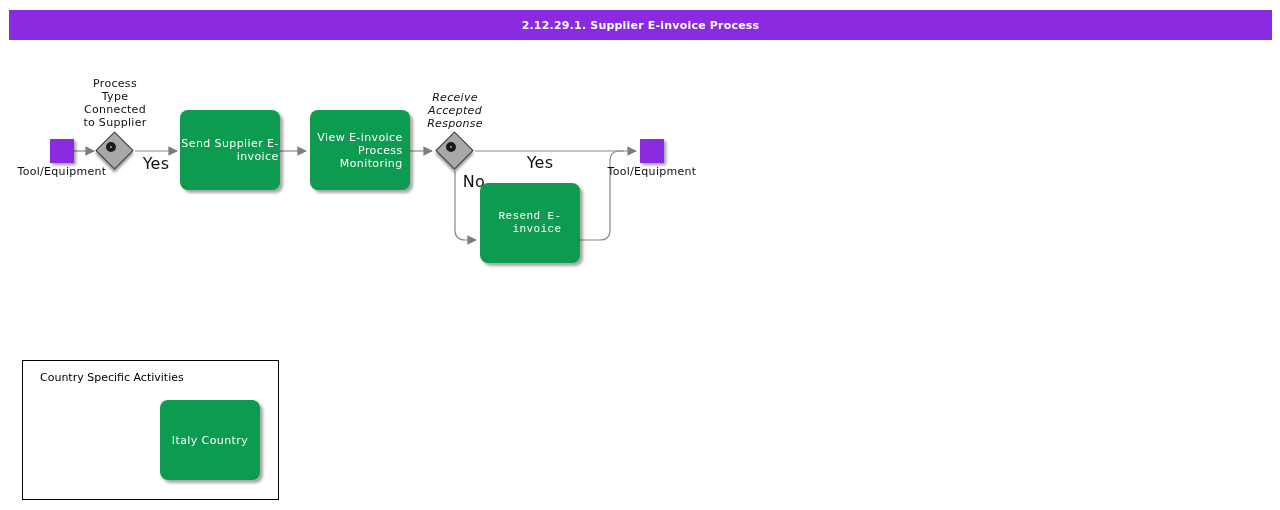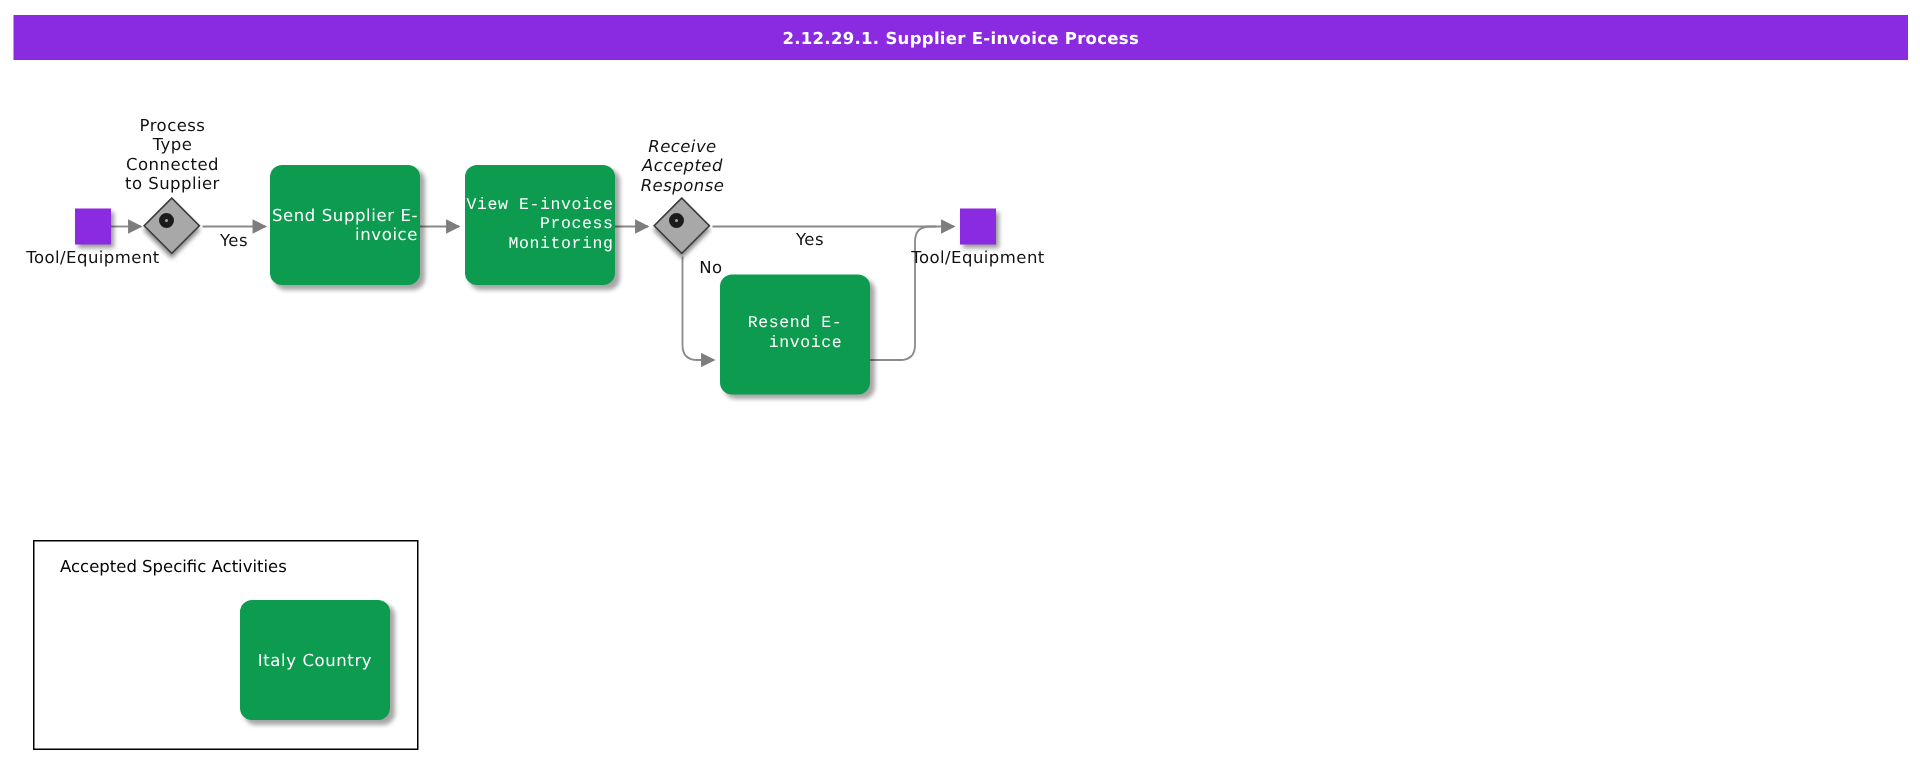--- a/index.html
+++ b/index.html
@@ -35,21 +35,21 @@
   }
   .gw .ring {
     position:absolute; left:11px; top:11px; width:10px; height:10px;
     border:4px solid #1b1b1b; border-radius:50%;
   }
   .lbl {
     position:absolute; font-size:11px; color:#111111; letter-spacing:.3px;
     text-align:center; line-height:13px; white-space:pre-line;
   }
   .edge-lbl {
-    position:absolute; font-size:11px; color:#111111; letter-spacing:.3px;
+    position:absolute; font-size:16px; color:#111111; letter-spacing:.3px;
     text-align:center; width:32px;
   }
   .cbox {
     position:absolute; left:22px; top:360px; width:257px; height:140px;
     border:1px solid #000000; background:#ffffff;
   }
   .cbox-title { position:absolute; left:40px; top:371px; font-size:11px; color:#000000; }
 </style>
 </head>
 <body>
@@ -86,37 +86,37 @@
   </div>
   <div class="lbl" style="left:65px; top:77px; width:100px;">Process
 Type
 Connected
 to Supplier</div>
   <div class="edge-lbl" style="left:140px; top:154px;">Yes</div>
 
   <div class="task" style="left:180px; top:110px;">Send Supplier E-
 invoice</div>
 
-  <div class="task" style="left:310px; top:110px;font-family:Liberation Mono, monospace;">View E-invoice
+  <div class="task" style="left:310px; top:110px;">View E-invoice
 Process
 Monitoring</div>
 
   <div class="gw" style="left:435px; top:131px;">
     <div class="dsq"></div>
     <div class="ring"></div>
   </div>
   <div class="lbl" style="left:405px; top:91px; width:100px;font-style:italic;">Receive
 Accepted
 Response</div>
   <div class="edge-lbl" style="left:524px; top:153px;">Yes</div>
   <div class="edge-lbl" style="left:458px; top:172px;">No</div>
 
   <div class="task" style="left:480px; top:183px;font-family:Liberation Mono, monospace;">Resend E-
 invoice</div>
 
   <div class="sq" style="left:640px; top:139px;"></div>
   <div class="lbl" style="left:590px; top:165px; width:124px;">Tool/Equipment</div>
 
   <div class="cbox"></div>
-  <div class="cbox-title">Accepted Specific Activities</div>
+  <div class="cbox-title">Country Specific Activities</div>
   <div class="task" style="left:160px; top:400px;">Italy Country</div>
 
 </div>
 
 </body></html>

